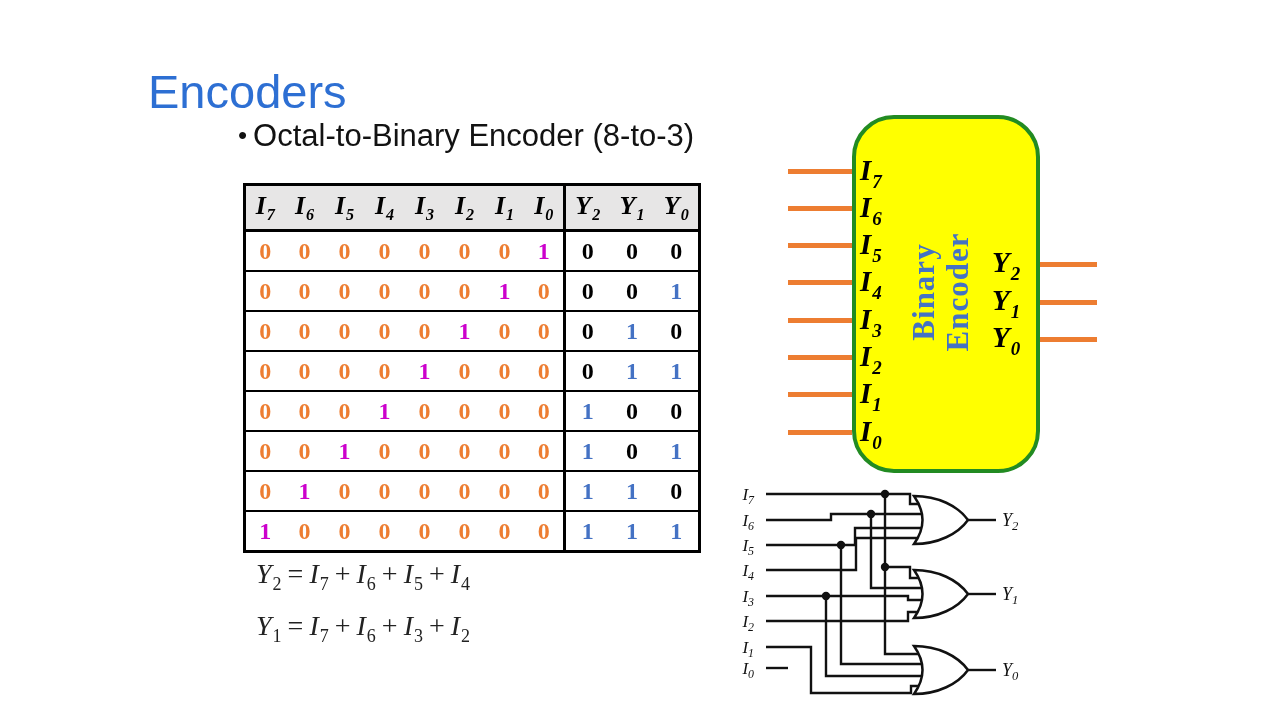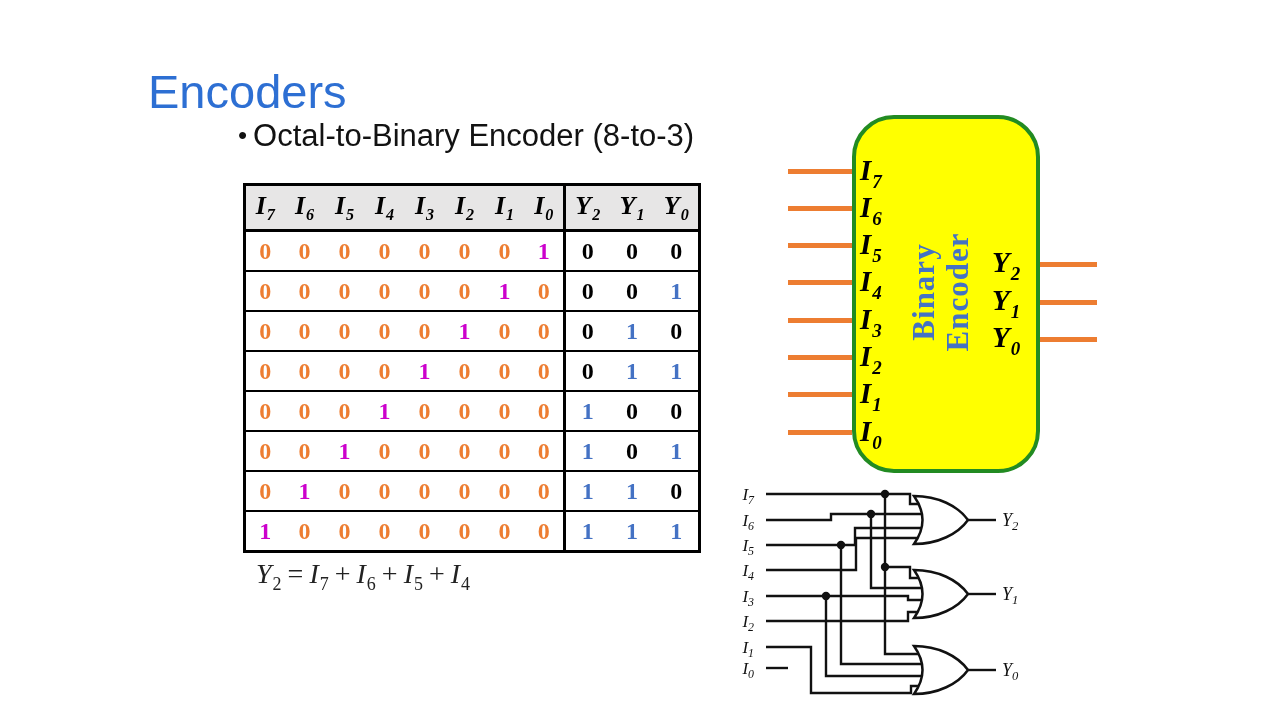--- a/index.html
+++ b/index.html
@@ -197,20 +197,21 @@
             <td class="one-out divider-left">1</td>
             <td class="one-out">1</td>
             <td class="one-out">1</td>
           </tr>
         </tbody>
     </table>
   </div>
 
   <div class="equations" id="equations">
       <div class="eq-line"><span>Y</span><span class="esub">2</span><span class="op">=</span><span>I</span><span class="esub">7</span><span class="op">+</span><span>I</span><span class="esub">6</span><span class="op">+</span><span>I</span><span class="esub">5</span><span class="op">+</span><span>I</span><span class="esub">4</span></div>
+      <div class="eq-line"><span>Y</span><span class="esub">1</span><span class="op">=</span><span>I</span><span class="esub">7</span><span class="op">+</span><span>I</span><span class="esub">6</span><span class="op">+</span><span>I</span><span class="esub">3</span><span class="op">+</span><span>I</span><span class="esub">2</span></div>
     </div>
 
   <div id="wires">
       <div class="wire" style="left: 788px; width: 64px; top: 169px;"></div>
       <div class="wire" style="left: 788px; width: 64px; top: 206px;"></div>
       <div class="wire" style="left: 788px; width: 64px; top: 243px;"></div>
       <div class="wire" style="left: 788px; width: 64px; top: 280px;"></div>
       <div class="wire" style="left: 788px; width: 64px; top: 318px;"></div>
       <div class="wire" style="left: 788px; width: 64px; top: 355px;"></div>
       <div class="wire" style="left: 788px; width: 64px; top: 392px;"></div>

